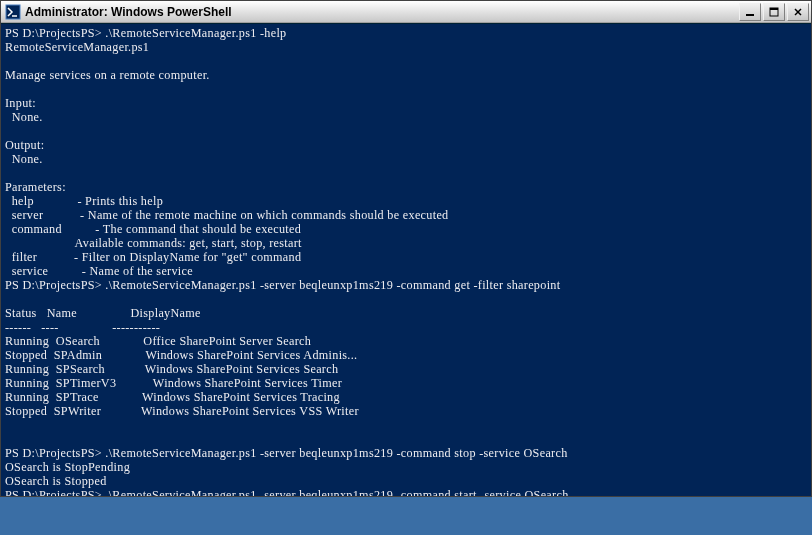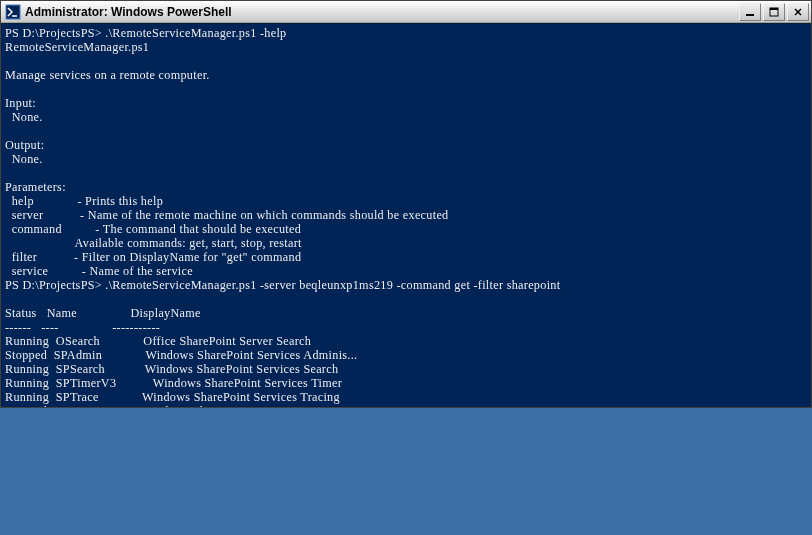--- a/index.html
+++ b/index.html
@@ -5,21 +5,21 @@
 * { margin: 0; padding: 0; box-sizing: border-box; }
 body {
   font-family: "Tahoma", sans-serif;
   background: #3a6ea5;
   width: 812px;
   height: 535px;
   overflow: hidden;
 }
 .window {
   width: 812px;
-  height: 408px;
+  height: 497px;
   border: 1px solid #404040;
   background: #012456;
   display: flex;
   flex-direction: column;
 }
 .titlebar {
   height: 22px;
   background: linear-gradient(to bottom, #ffffff 0%, #e8e8e8 40%, #c8c8c8 100%);
   border-bottom: 1px solid #a0a0a0;
   display: flex;

